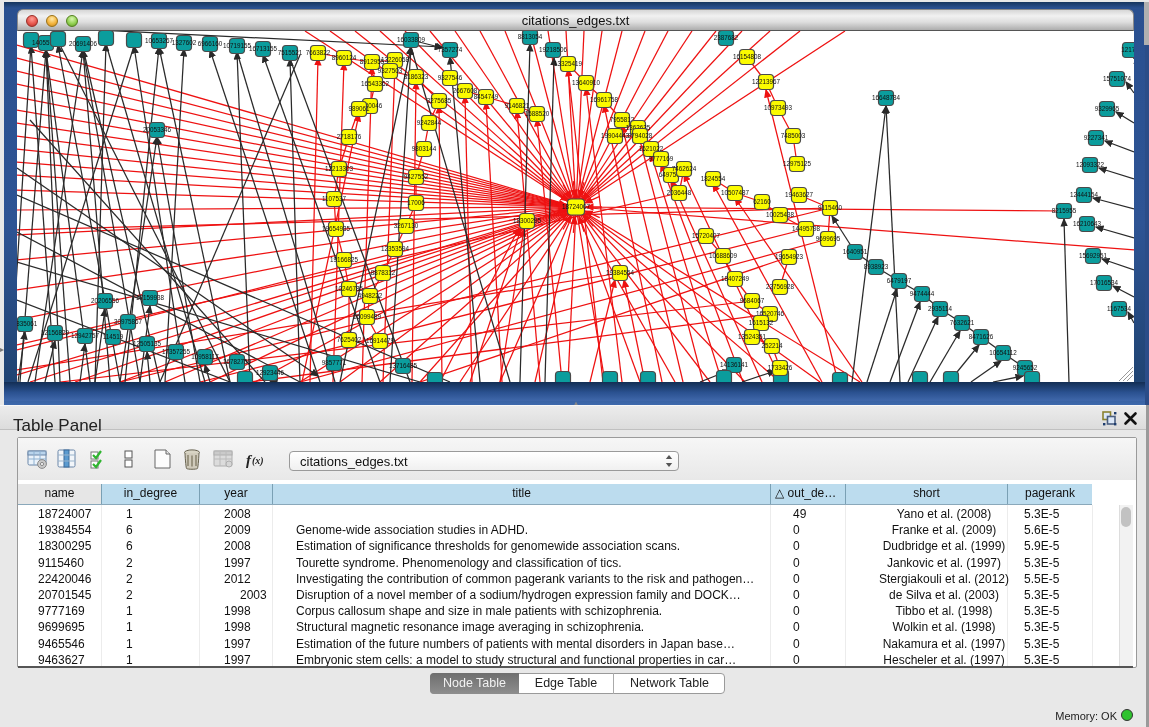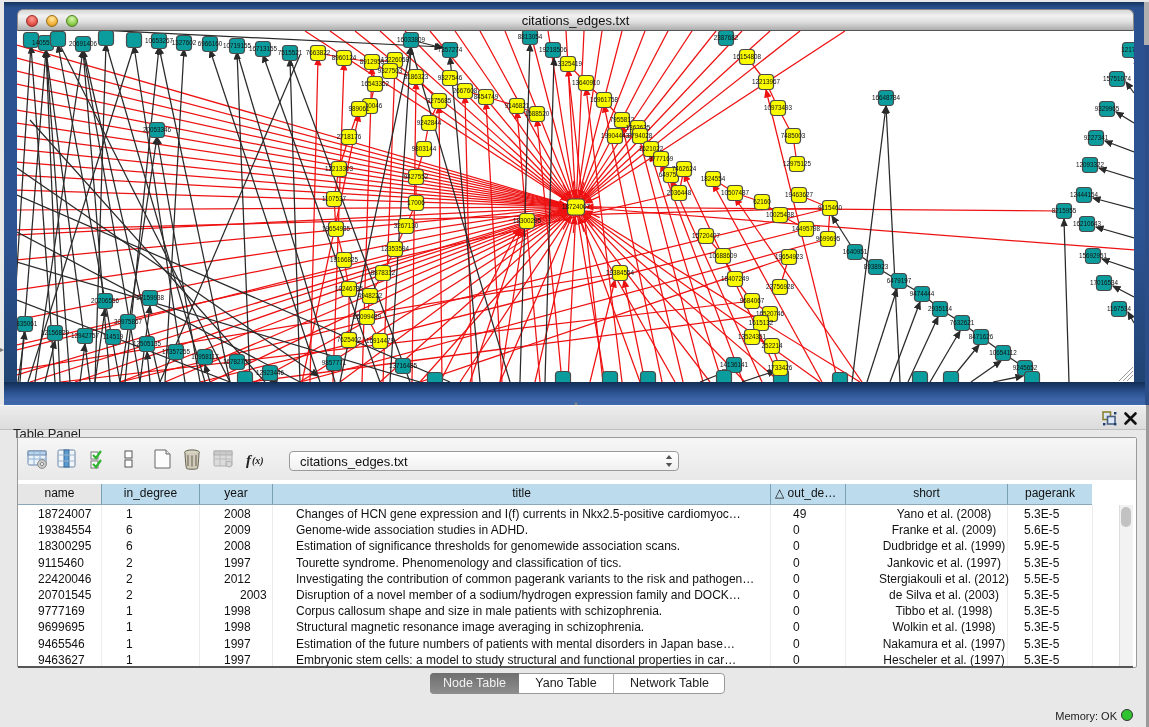--- a/index.html
+++ b/index.html
@@ -547,21 +547,21 @@
 <g stroke="#999" stroke-width="1">
 <line x1="1119" y1="381" x2="1133" y2="367"></line>
 <line x1="1123" y1="381" x2="1133" y2="371"></line>
 <line x1="1127" y1="381" x2="1133" y2="375"></line>
 </g>
 </svg>
 
 <div style="position:absolute;left:0;top:345px;width:4px;height:10px;color:#777;font-size:8px;line-height:10px">▸</div>
 
 <div style="position:absolute;left:0;top:405px;width:1149px;height:25px;background:linear-gradient(#ececec,#dcdcdc);border-top:1px solid #f8f8f8;border-bottom:1px solid #c0c0c0"></div>
-<div style="position:absolute;left:13px;top:426px;font-size:13px;color:#222">Table Panel</div>
+<div style="position:absolute;left:13px;top:416px;font-size:17px;color:#222">Table Panel</div>
 
 <svg style="position:absolute;left:1102px;top:411px" width="15" height="15" viewBox="0 0 15 15">
 <rect x="1" y="1" width="7.5" height="7.5" fill="#dce8f8" stroke="#8a8230" stroke-width="1.6"></rect>
 <rect x="5.5" y="5.5" width="7.5" height="7.5" fill="#dce8f8" stroke="#4a5e80" stroke-width="1.6"></rect>
 <rect x="12" y="1" width="2.4" height="2.4" fill="#1d3d6e"></rect>
     <rect x="1" y="12" width="2.4" height="2.4" fill="#1d3d6e"></rect>
     <rect x="12" y="12" width="2.4" height="2.4" fill="#1d3d6e"></rect>
 </svg>
 <svg style="position:absolute;left:1123px;top:411px" width="15" height="15" viewBox="0 0 15 15">
 <path d="M2.5,2.5L12.5,12.5M12.5,2.5L2.5,12.5" stroke="#111" stroke-width="2.6" stroke-linecap="round"></path>
@@ -641,21 +641,20 @@
 <div style="position:absolute;left:199px;top:505px;width:1px;height:161px;background:#ececec"></div>
 <div style="position:absolute;left:272px;top:505px;width:1px;height:161px;background:#ececec"></div>
 <div style="position:absolute;left:770px;top:505px;width:1px;height:161px;background:#ececec"></div>
 <div style="position:absolute;left:845px;top:505px;width:1px;height:161px;background:#ececec"></div>
 <div style="position:absolute;left:1007px;top:505px;width:1px;height:161px;background:#ececec"></div>
 <div style="position:absolute;left:1092px;top:505px;width:1px;height:161px;background:#ececec"></div>
 <div class="trow" style="top:506px">
 <span style="left:20px">18724007</span>
     <span style="left:108px">1</span>
     <span style="left:206px">2008</span>
-    <span style="left:278px">Changes of HCN gene expression and I(f) currents in Nkx2.5-positive cardiomyoc…</span>
     <span style="left:775px">49</span>
     <span class="ctr" style="left:845px;width:162px">Yano et al. (2008)</span>
     <span style="left:1006px">5.3E-5</span>
   </div>
 <div class="trow" style="top:522.2px">
 <span style="left:20px">19384554</span>
     <span style="left:108px">6</span>
     <span style="left:206px">2009</span>
     <span style="left:278px">Genome-wide association studies in ADHD.</span>
     <span style="left:775px">0</span>
@@ -734,21 +733,21 @@
     <span class="ctr" style="left:845px;width:162px">Hescheler et al. (1997)</span>
     <span style="left:1006px">5.3E-5</span>
   </div>
 <div style="position:absolute;left:18px;top:666px;width:1115px;height:1.5px;background:#555"></div>
 
 <div style="position:absolute;left:1119px;top:505px;width:14px;height:161px;background:#f2f2f2;border-left:1px solid #ddd"></div>
 <div style="position:absolute;left:1121px;top:507px;width:10px;height:20px;background:#c2c2c2;border-radius:5px"></div>
 
 <div style="position:absolute;left:430px;top:673px;width:295px;height:21px;border:1px solid #9a9a9a;border-radius:4px;background:#fff"></div>
 <div style="position:absolute;left:430px;top:673px;width:89px;height:21px;border-radius:4px 0 0 4px;background:linear-gradient(#6e6e6e,#8e8e8e);color:#f2f2f2;font-size:12.5px;text-align:center;line-height:21px">Node Table</div>
-<div style="position:absolute;left:519px;top:673px;width:95px;height:21px;border-right:1px solid #aaa;color:#222;font-size:12.5px;text-align:center;line-height:21px">Yano Table</div>
+<div style="position:absolute;left:519px;top:673px;width:95px;height:21px;border-right:1px solid #aaa;color:#222;font-size:12.5px;text-align:center;line-height:21px">Edge Table</div>
 <div style="position:absolute;left:614px;top:673px;width:111px;height:21px;color:#222;font-size:12.5px;text-align:center;line-height:21px">Network Table</div>
 
 <div style="position:absolute;left:1000px;top:710px;width:117px;text-align:right;font-size:11px;color:#222">Memory: OK</div>
 <div style="position:absolute;left:1121px;top:709px;width:12px;height:12px;border-radius:50%;background:#2fc32f;border:1.2px solid #333"></div>
 <div style="position:absolute;left:1146px;top:405px;width:3px;height:322px;background:#9a9a9a"></div>
 
 <div style="position:absolute;left:0;top:0;width:1149px;height:2px;background:#e8e8e8"></div>
 
 <div style="position:absolute;left:571px;top:400px;width:10px;height:6px;color:#888;font-size:7px;line-height:5px;text-align:center">▴</div>
 </body></html>

